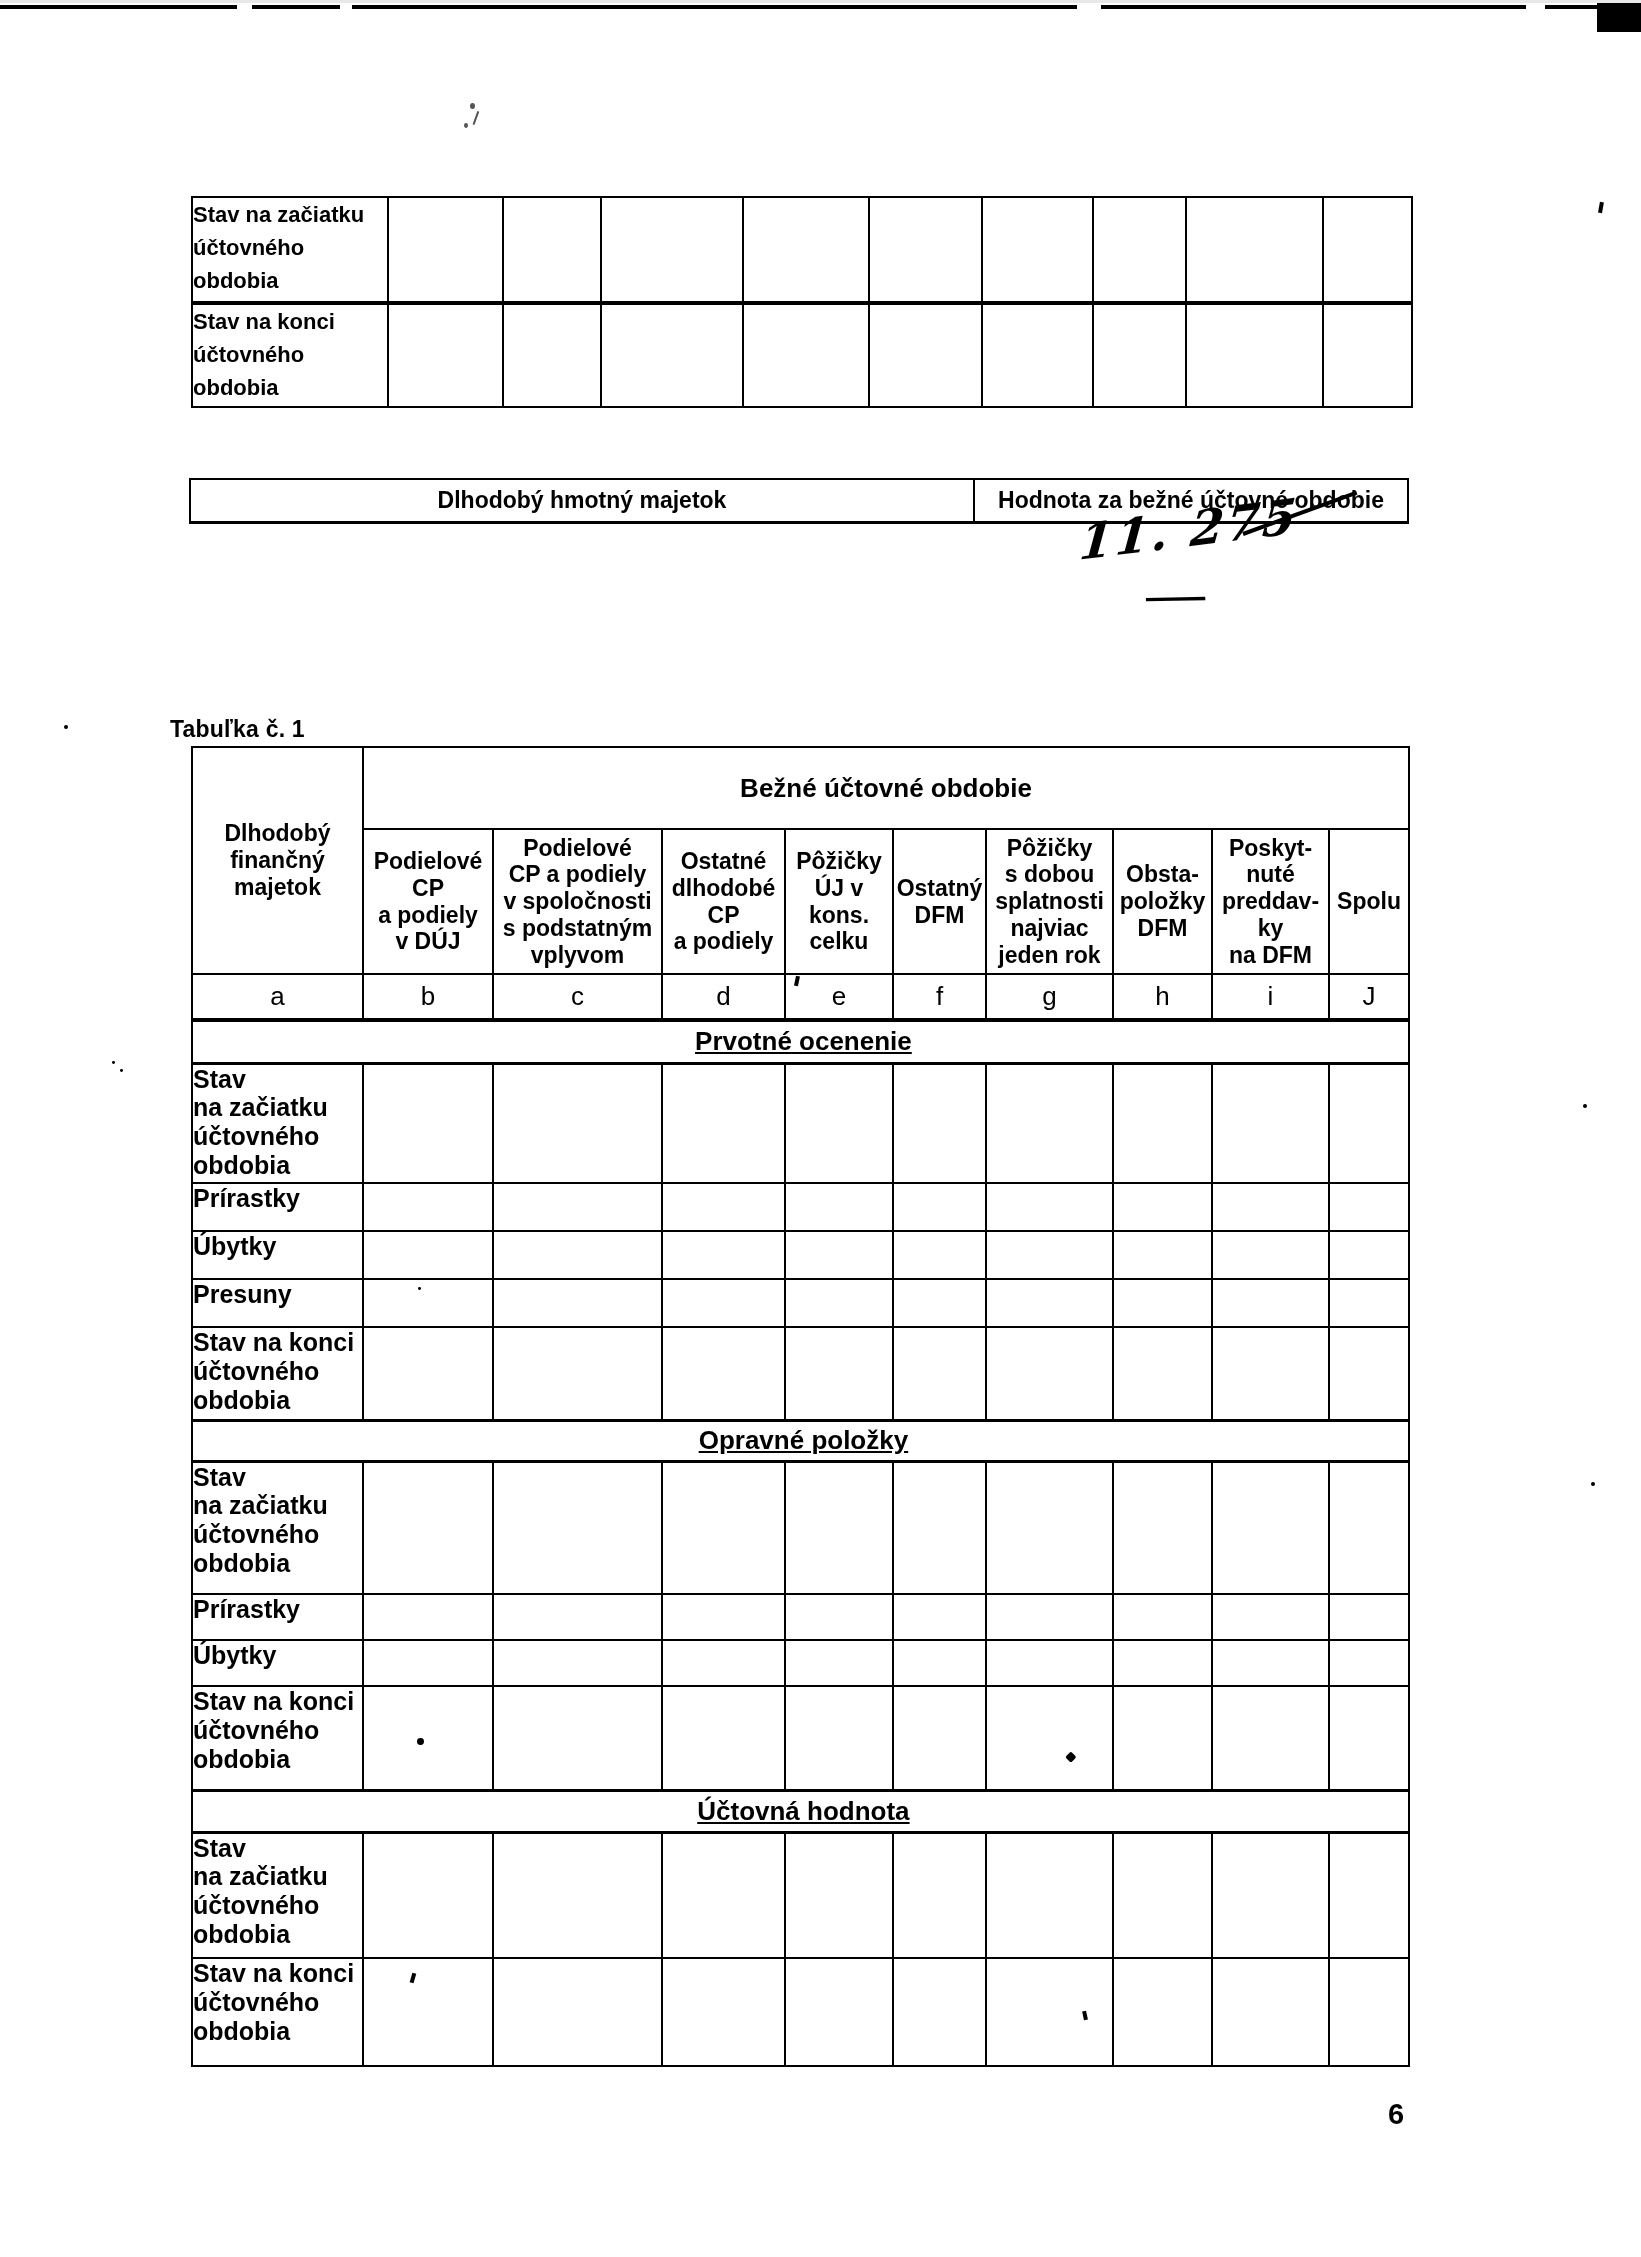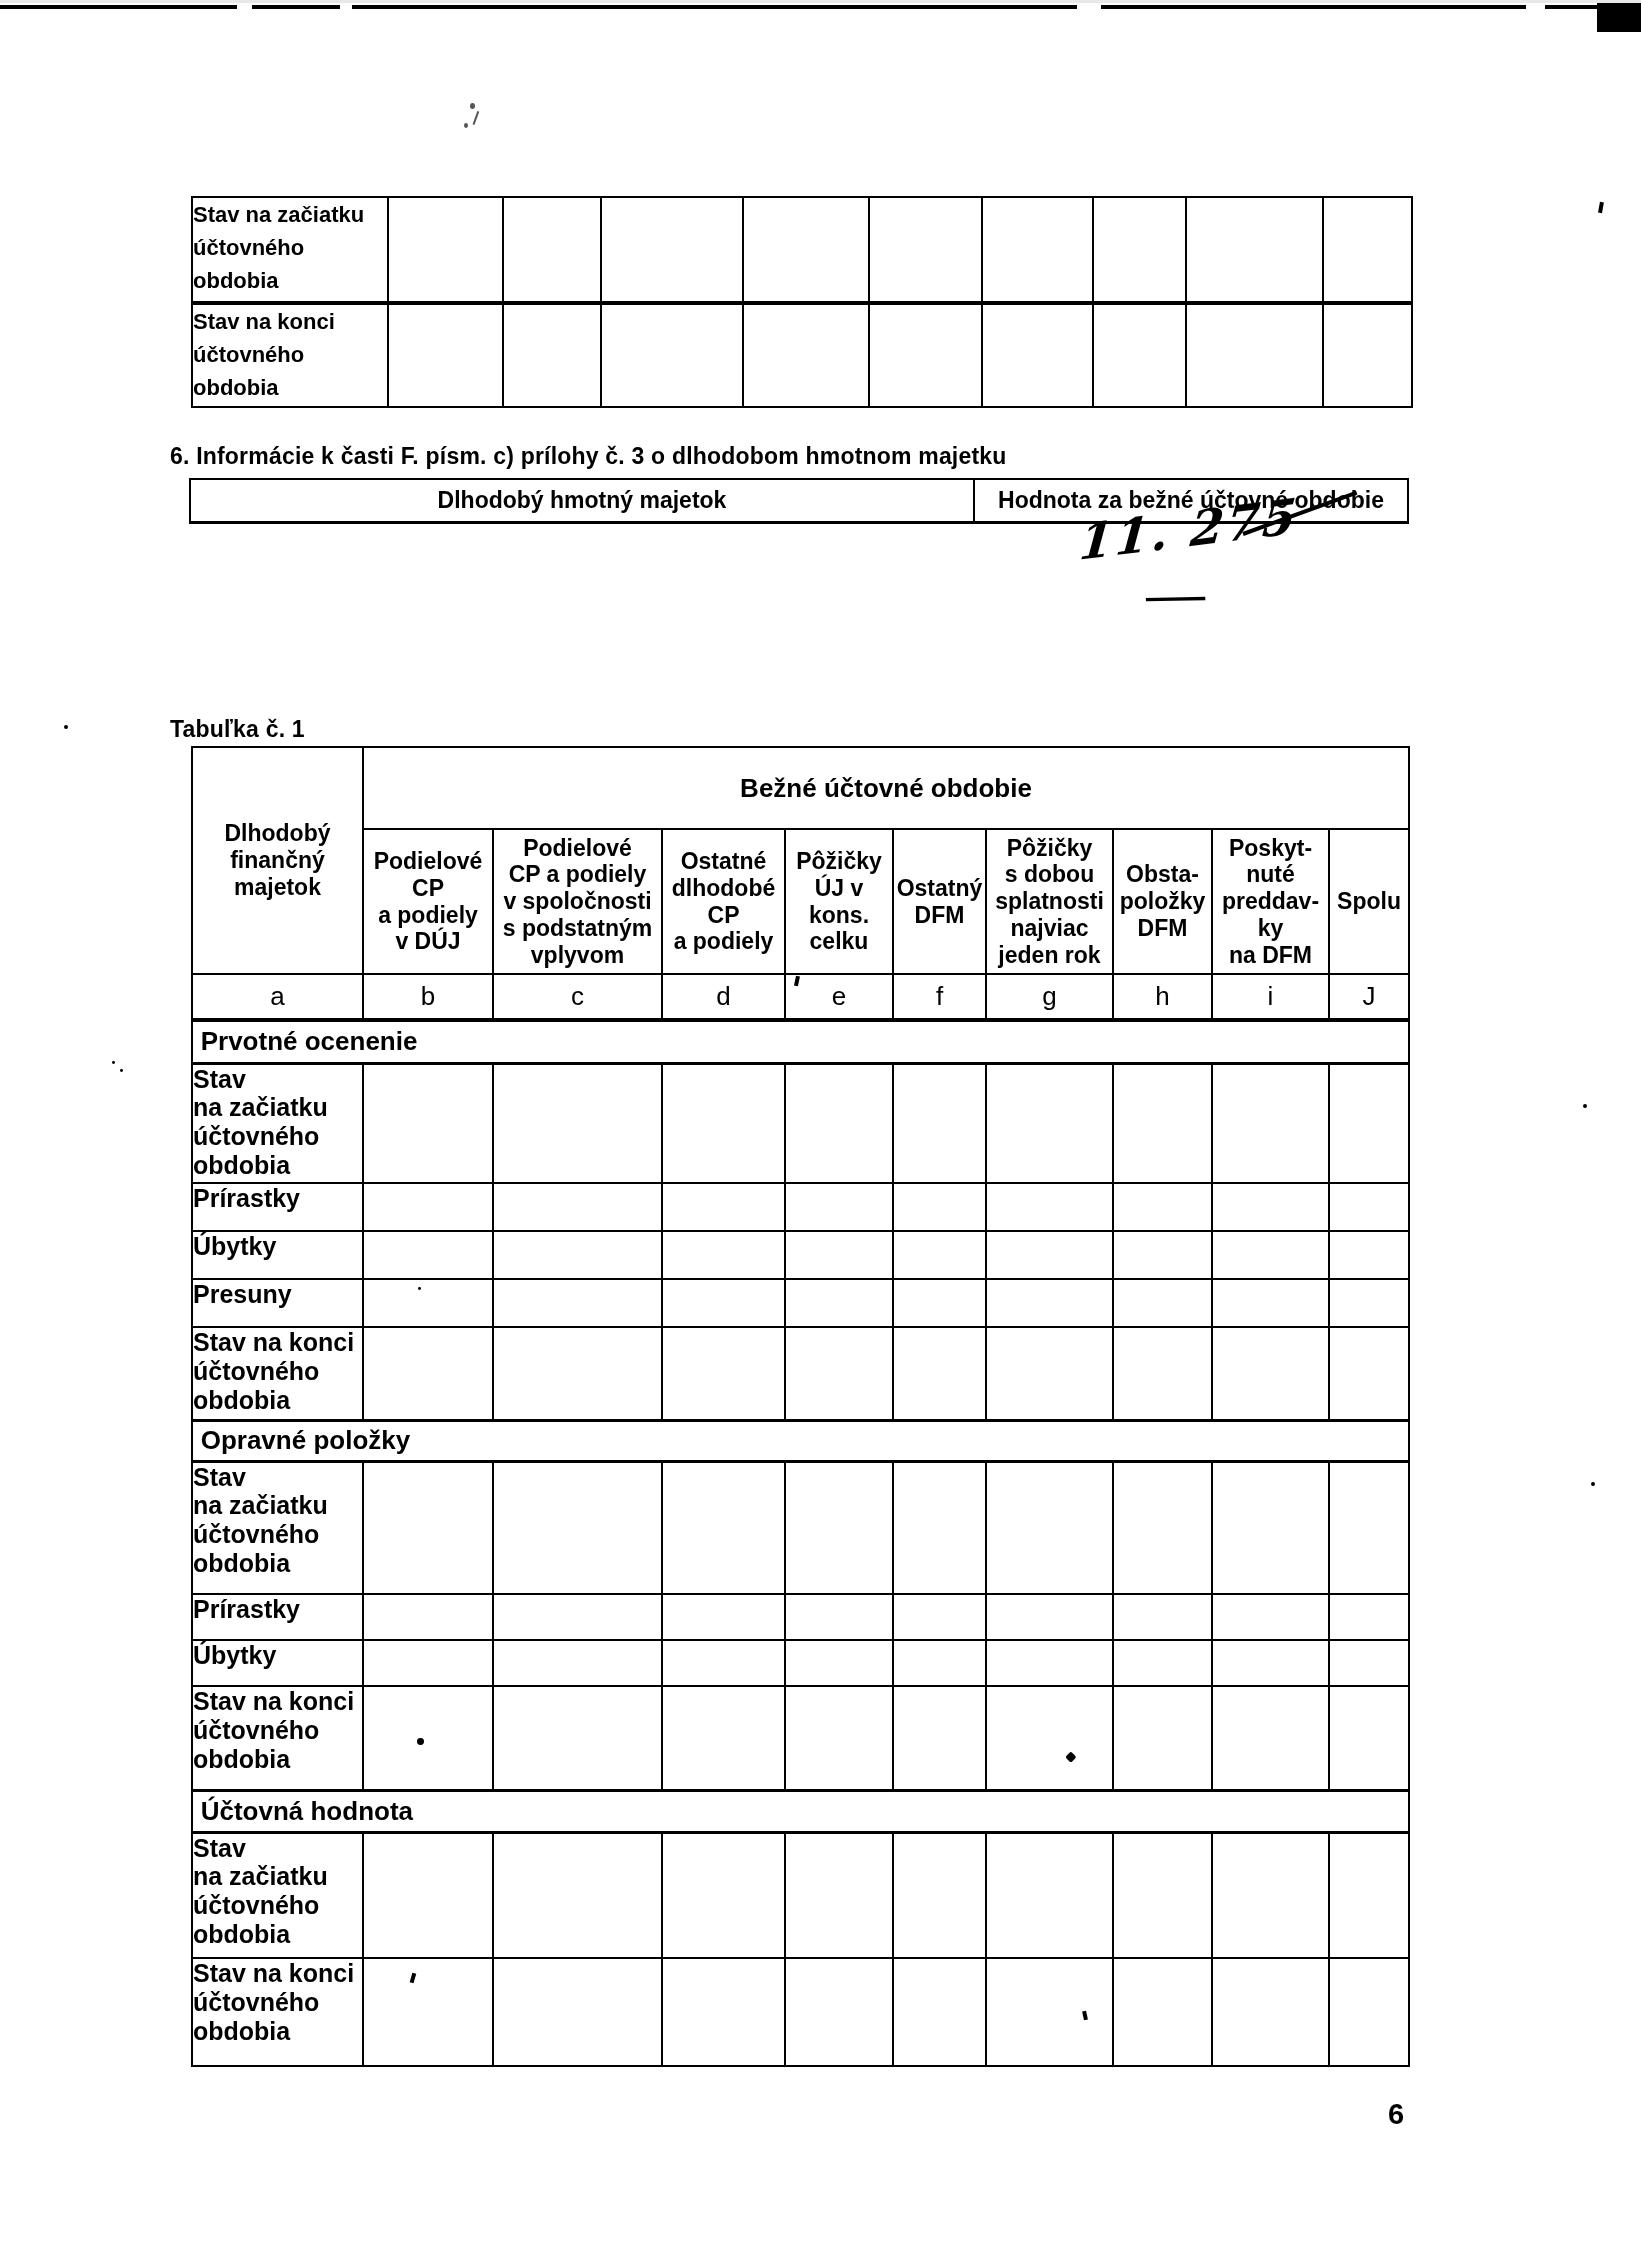--- a/index.html
+++ b/index.html
@@ -45,22 +45,22 @@
                transform:scaleX(1.8) rotate(-2deg); }
 
   
   .hc { font-size:23px; font-weight:bold; text-align:center; vertical-align:middle;
         line-height:1.16; white-space:pre-line; }
   .period-cell { border-bottom-width:3.9px; font-size:26px; }
   .letters td { text-align:center; font-size:26px; vertical-align:middle;
                 border-bottom-width:4.8px; font-weight:normal; }
   .lbl { font-size:25px; font-weight:bold; line-height:1.15; text-align:left;
          vertical-align:top; padding:2.9px 1.9px 1.9px 6.8px; white-space:pre-line; }
-  .sec-row td { font-size:26px; font-weight:bold; text-align:left; vertical-align:middle;
-                padding:1.9px 1.9px 1.9px 7.7px; border-top-width:3.9px; border-bottom-width:3.9px; }
+  .sec-row td { font-size:26px; font-weight:bold; text-align:center; vertical-align:middle;
+                padding:1.9px 1.9px 1.9px 7.7px; border-top-width:3.9px; border-bottom-width:3.9px;text-decoration:underline; }
 
   .page-num { position:absolute; font-size:29px; font-weight:bold; }
 </style>
 </head>
 <body>
 
 <div class="page">
 
   <div class="edge-line"></div>
   <div class="edge-gap" style="left:237px;width:15.4px;"></div>
@@ -113,21 +113,20 @@
           <td></td>
       <td></td>
           <td></td>
       <td></td>
           <td></td>
       <td></td>
     </tr>
   </tbody>
     </table>
 
-  <div class="heading abs" style="left:170px;top:440px;">6. Informácie k časti F. písm. c) prílohy č. 3 o dlhodobom hmotnom majetku</div>
 
   <table class="tbl abs" style="left:189px;top:475px;width:1218px;border-width:4.8px;">
     <colgroup>
         <col style="width:784px">
         <col style="width:434px">
       </colgroup>
     <tbody>
         <tr class="s6-head" style="height:43px">
       <th>Dlhodobý hmotný majetok</th>
       <th>Hodnota za bežné účtovné obdobie</th>

